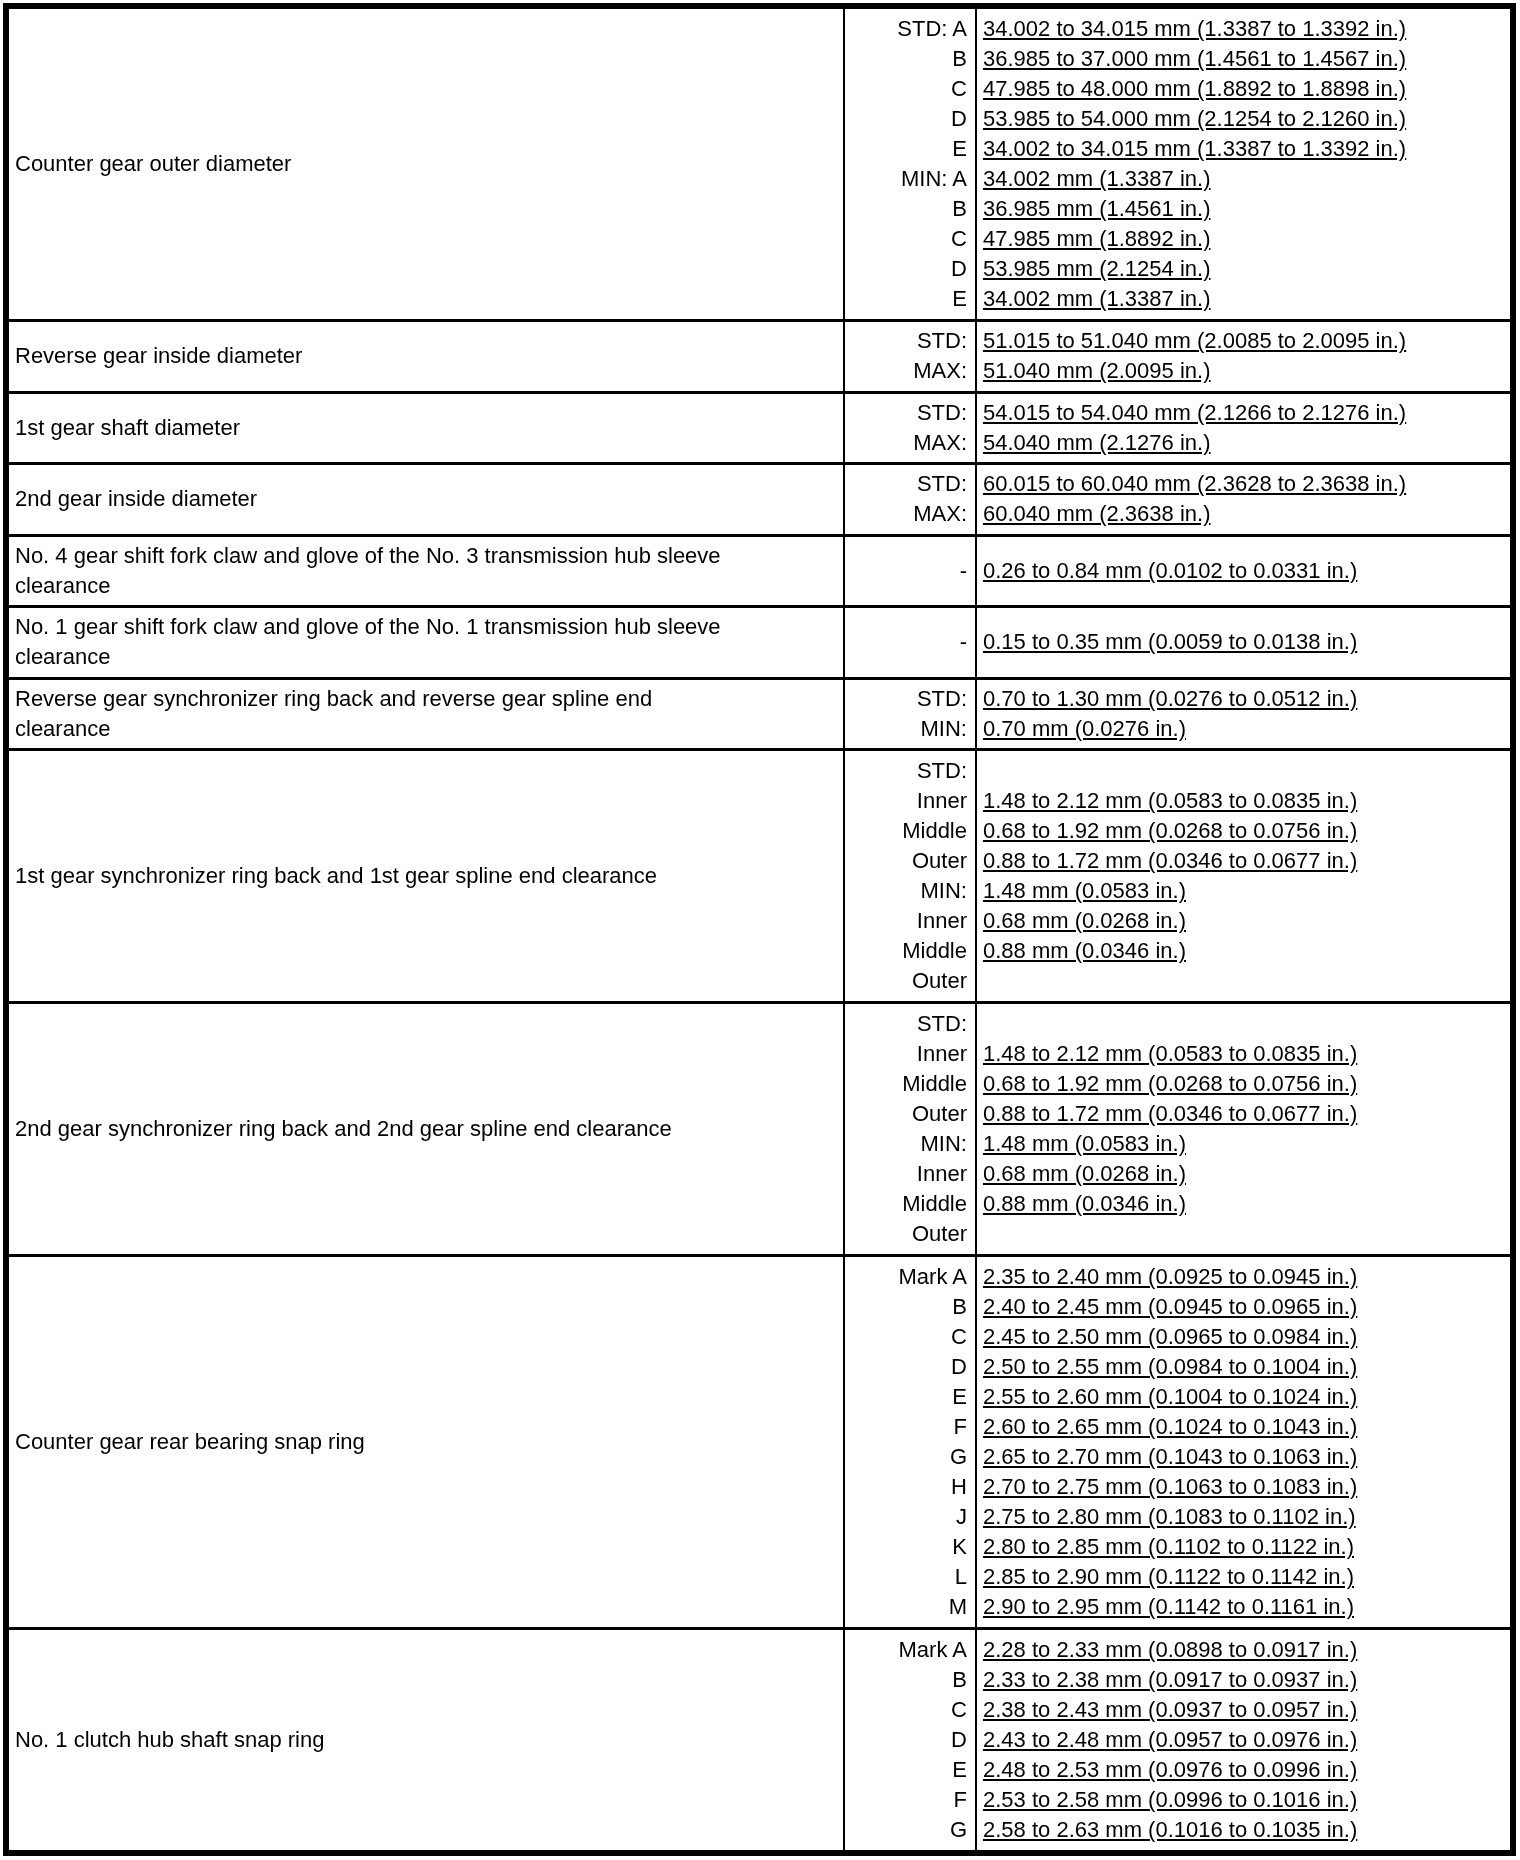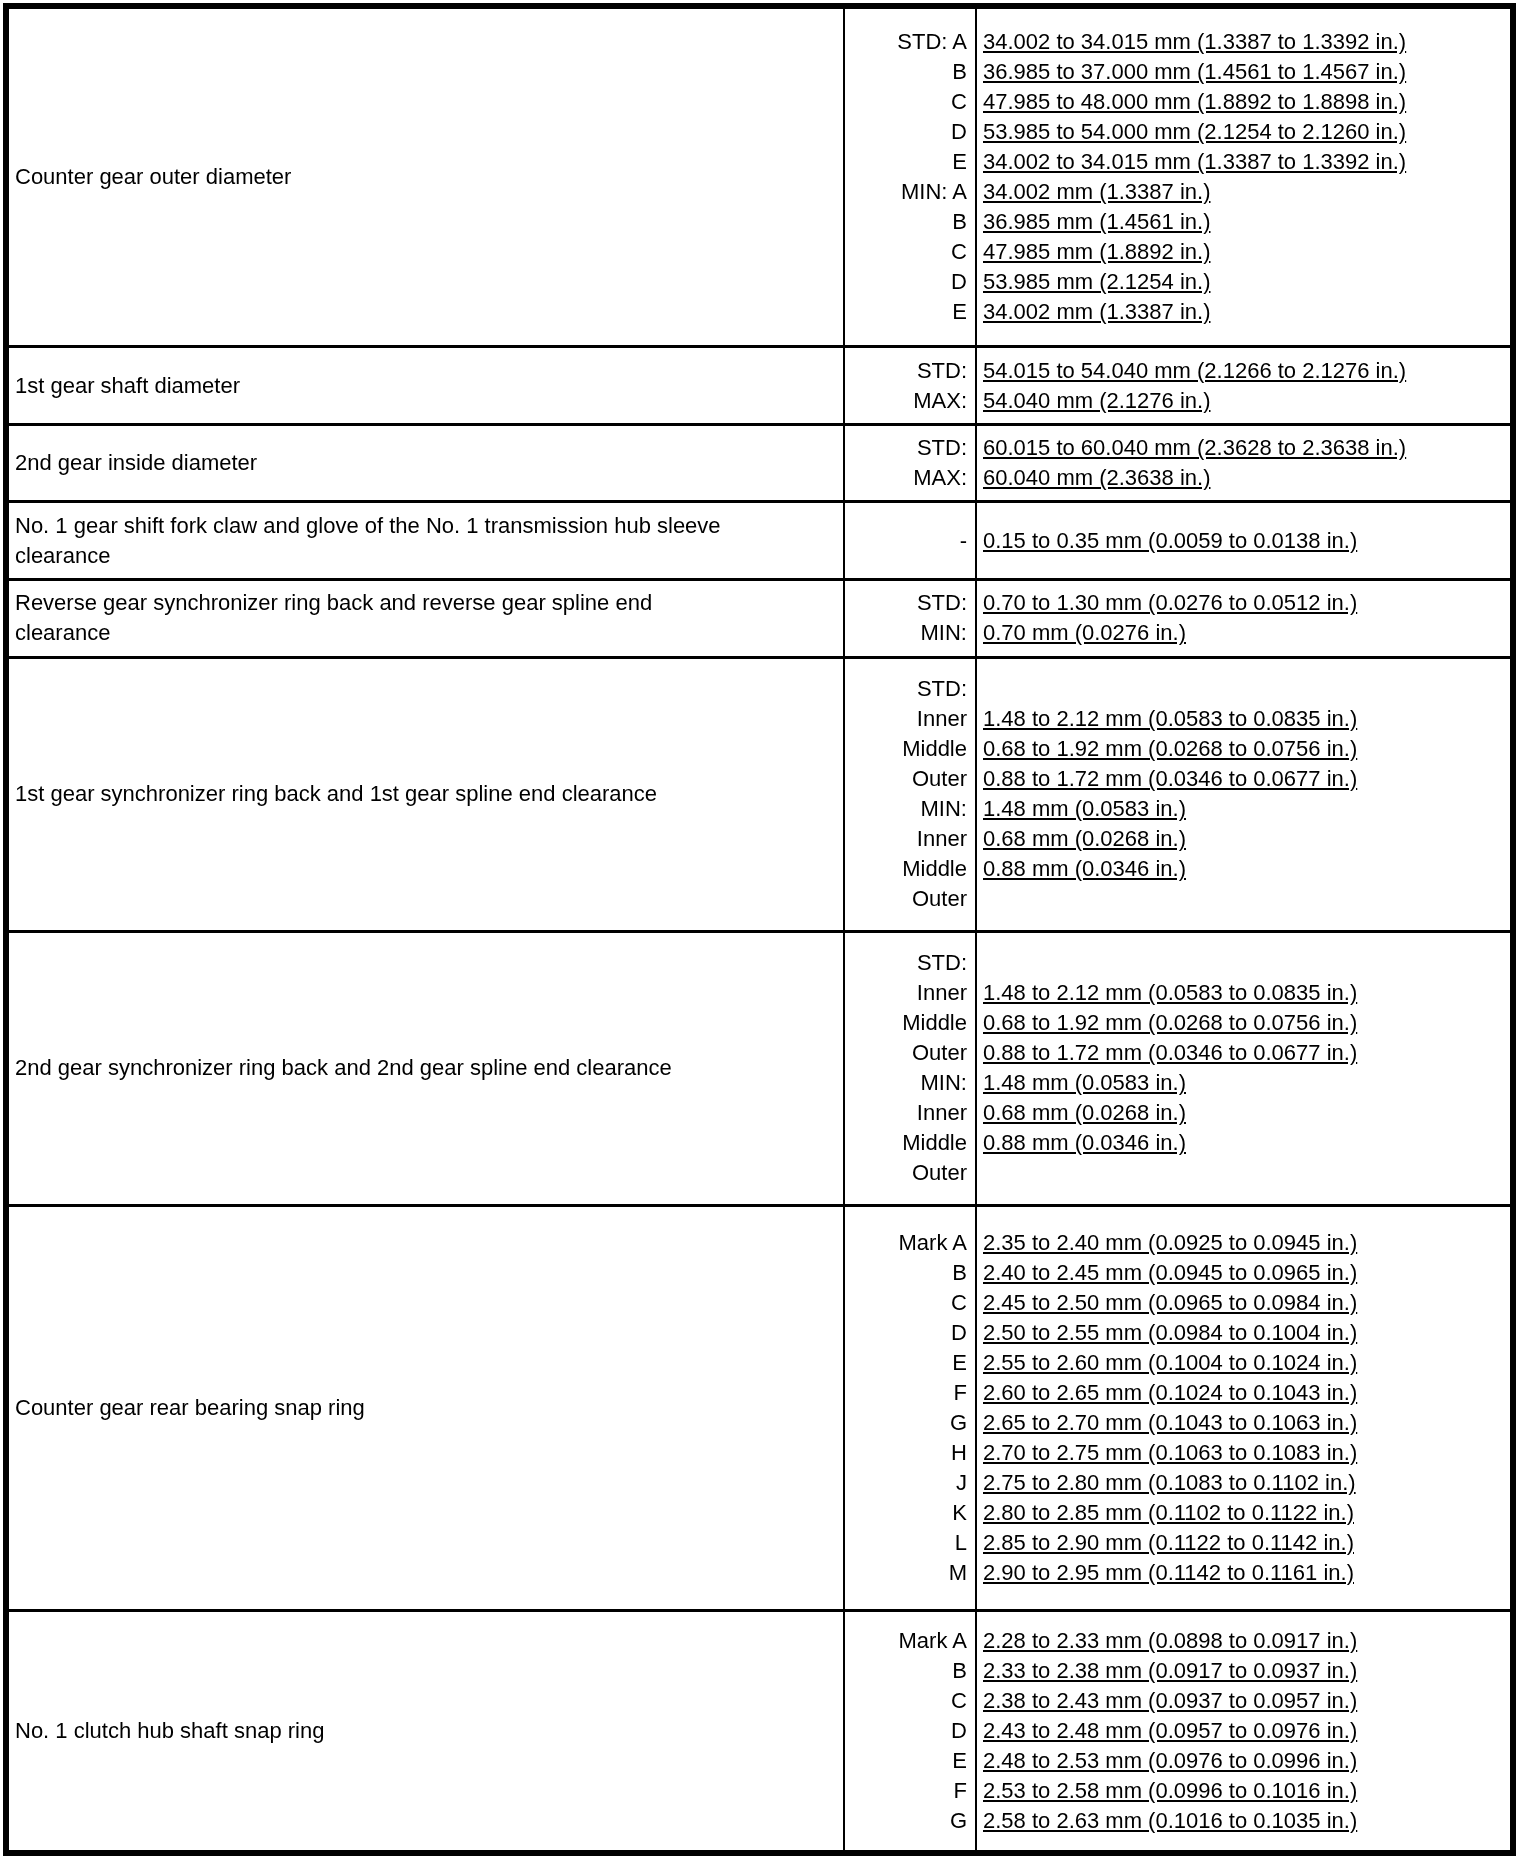--- a/index.html
+++ b/index.html
@@ -86,39 +86,60 @@
               <div class="line">53.985 to 54.000 mm (2.1254 to 2.1260 in.)</div>
               <div class="line">34.002 to 34.015 mm (1.3387 to 1.3392 in.)</div>
               <div class="line">34.002 mm (1.3387 in.)</div>
               <div class="line">36.985 mm (1.4561 in.)</div>
               <div class="line">47.985 mm (1.8892 in.)</div>
               <div class="line">53.985 mm (2.1254 in.)</div>
               <div class="line">34.002 mm (1.3387 in.)</div>
             </td>
           </tr>
           <tr>
+            <td class="desc-cell">Reverse gear inside diameter</td>
+            <td class="label-cell">
+              <div class="line">STD:</div>
+              <div class="line">MAX:</div>
+            </td>
+            <td class="value-cell">
+              <div class="line">51.015 to 51.040 mm (2.0085 to 2.0095 in.)</div>
+              <div class="line">51.040 mm (2.0095 in.)</div>
+            </td>
+          </tr>
+          <tr>
             <td class="desc-cell">1st gear shaft diameter</td>
             <td class="label-cell">
               <div class="line">STD:</div>
               <div class="line">MAX:</div>
             </td>
             <td class="value-cell">
               <div class="line">54.015 to 54.040 mm (2.1266 to 2.1276 in.)</div>
               <div class="line">54.040 mm (2.1276 in.)</div>
             </td>
           </tr>
           <tr>
             <td class="desc-cell">2nd gear inside diameter</td>
             <td class="label-cell">
               <div class="line">STD:</div>
               <div class="line">MAX:</div>
             </td>
             <td class="value-cell">
               <div class="line">60.015 to 60.040 mm (2.3628 to 2.3638 in.)</div>
               <div class="line">60.040 mm (2.3638 in.)</div>
+            </td>
+          </tr>
+          <tr>
+            <td class="desc-cell">No. 4 gear shift fork claw and glove of the No. 3 transmission hub sleeve
+clearance</td>
+            <td class="label-cell">
+              <div class="line">-</div>
+            </td>
+            <td class="value-cell">
+              <div class="line">0.26 to 0.84 mm (0.0102 to 0.0331 in.)</div>
             </td>
           </tr>
           <tr>
             <td class="desc-cell">No. 1 gear shift fork claw and glove of the No. 1 transmission hub sleeve
 clearance</td>
             <td class="label-cell">
               <div class="line">-</div>
             </td>
             <td class="value-cell">
               <div class="line">0.15 to 0.35 mm (0.0059 to 0.0138 in.)</div>

